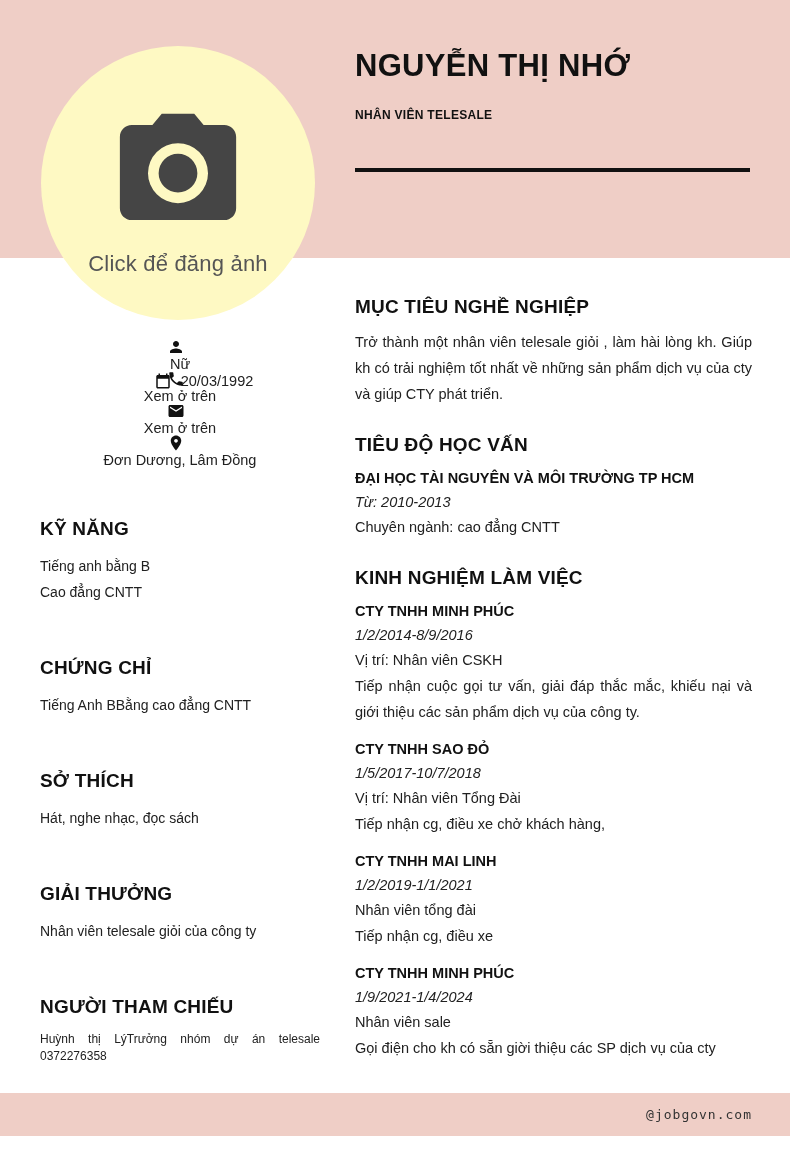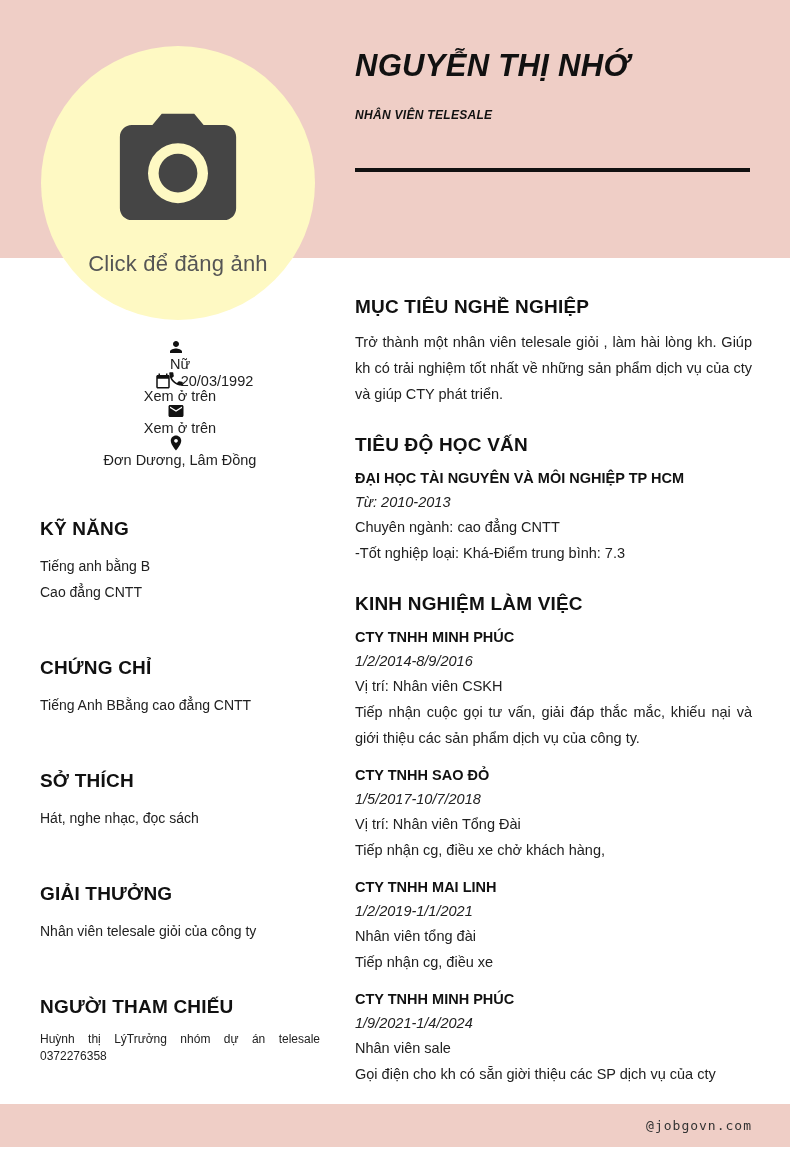--- a/index.html
+++ b/index.html
@@ -43,21 +43,20 @@
     color: #555555;
     letter-spacing: 0.2px;
   }
 
   
   .header-text {
     position: absolute;
     left: 355px; top: 0;
     width: 395px; height: 258px;
     z-index: 2;
-    font-style: italic;
   }
   .person-name {
     position: absolute;
     left: 0; top: 48px;
     font-size: 31px;
     font-weight: 700;
     color: #111111;
     letter-spacing: 0.3px;
     white-space: nowrap;
   }
@@ -156,21 +155,21 @@
   .entry-desc {
     font-size: 14.5px;
     line-height: 26px;
     color: #212121;
     text-align: justify;
   }
 
   
   .footer-band {
     position: absolute;
-    left: 0; bottom: 4px;
+    left: 0; bottom: 15px;
     width: 790px; height: 43px;
     background: #efcec6;
     display: flex;
     align-items: center;
     justify-content: flex-end;
     padding-right: 38px;
   }
   .footer-watermark {
     font-family: "DejaVu Sans Mono", monospace;
     font-size: 13px;
@@ -267,24 +266,23 @@
   <div class="right-col">
 
     <div class="r-section">
       <div class="section-heading">MỤC TIÊU NGHỀ NGHIỆP</div>
       <div class="para">Trở thành một nhân viên telesale giỏi , làm hài lòng kh. Giúp kh có trải nghiệm tốt nhất về những sản phẩm dịch vụ của cty và giúp CTY phát triển.</div>
     </div>
 
     <div class="r-section">
       <div class="section-heading">TIÊU ĐỘ HỌC VẤN</div>
       <div class="entry">
-        <div class="entry-company">ĐẠI HỌC TÀI NGUYÊN VÀ MÔI NGHIỆP TP HCM</div>
+        <div class="entry-company">ĐẠI HỌC TÀI NGUYÊN VÀ MÔI TRƯỜNG TP HCM</div>
         <div class="entry-period">Từ: 2010-2013</div>
         <div class="entry-line">Chuyên ngành: cao đẳng CNTT</div>
-        <div class="entry-line">-Tốt nghiệp loại: Khá-Điểm trung bình: 7.3</div>
       </div>
     </div>
 
     <div class="r-section">
       <div class="section-heading">KINH NGHIỆM LÀM VIỆC</div>
 
       <div class="entry">
         <div class="entry-company">CTY TNHH MINH PHÚC</div>
         <div class="entry-period">1/2/2014-8/9/2016</div>
         <div class="entry-line">Vị trí: Nhân viên CSKH</div>

